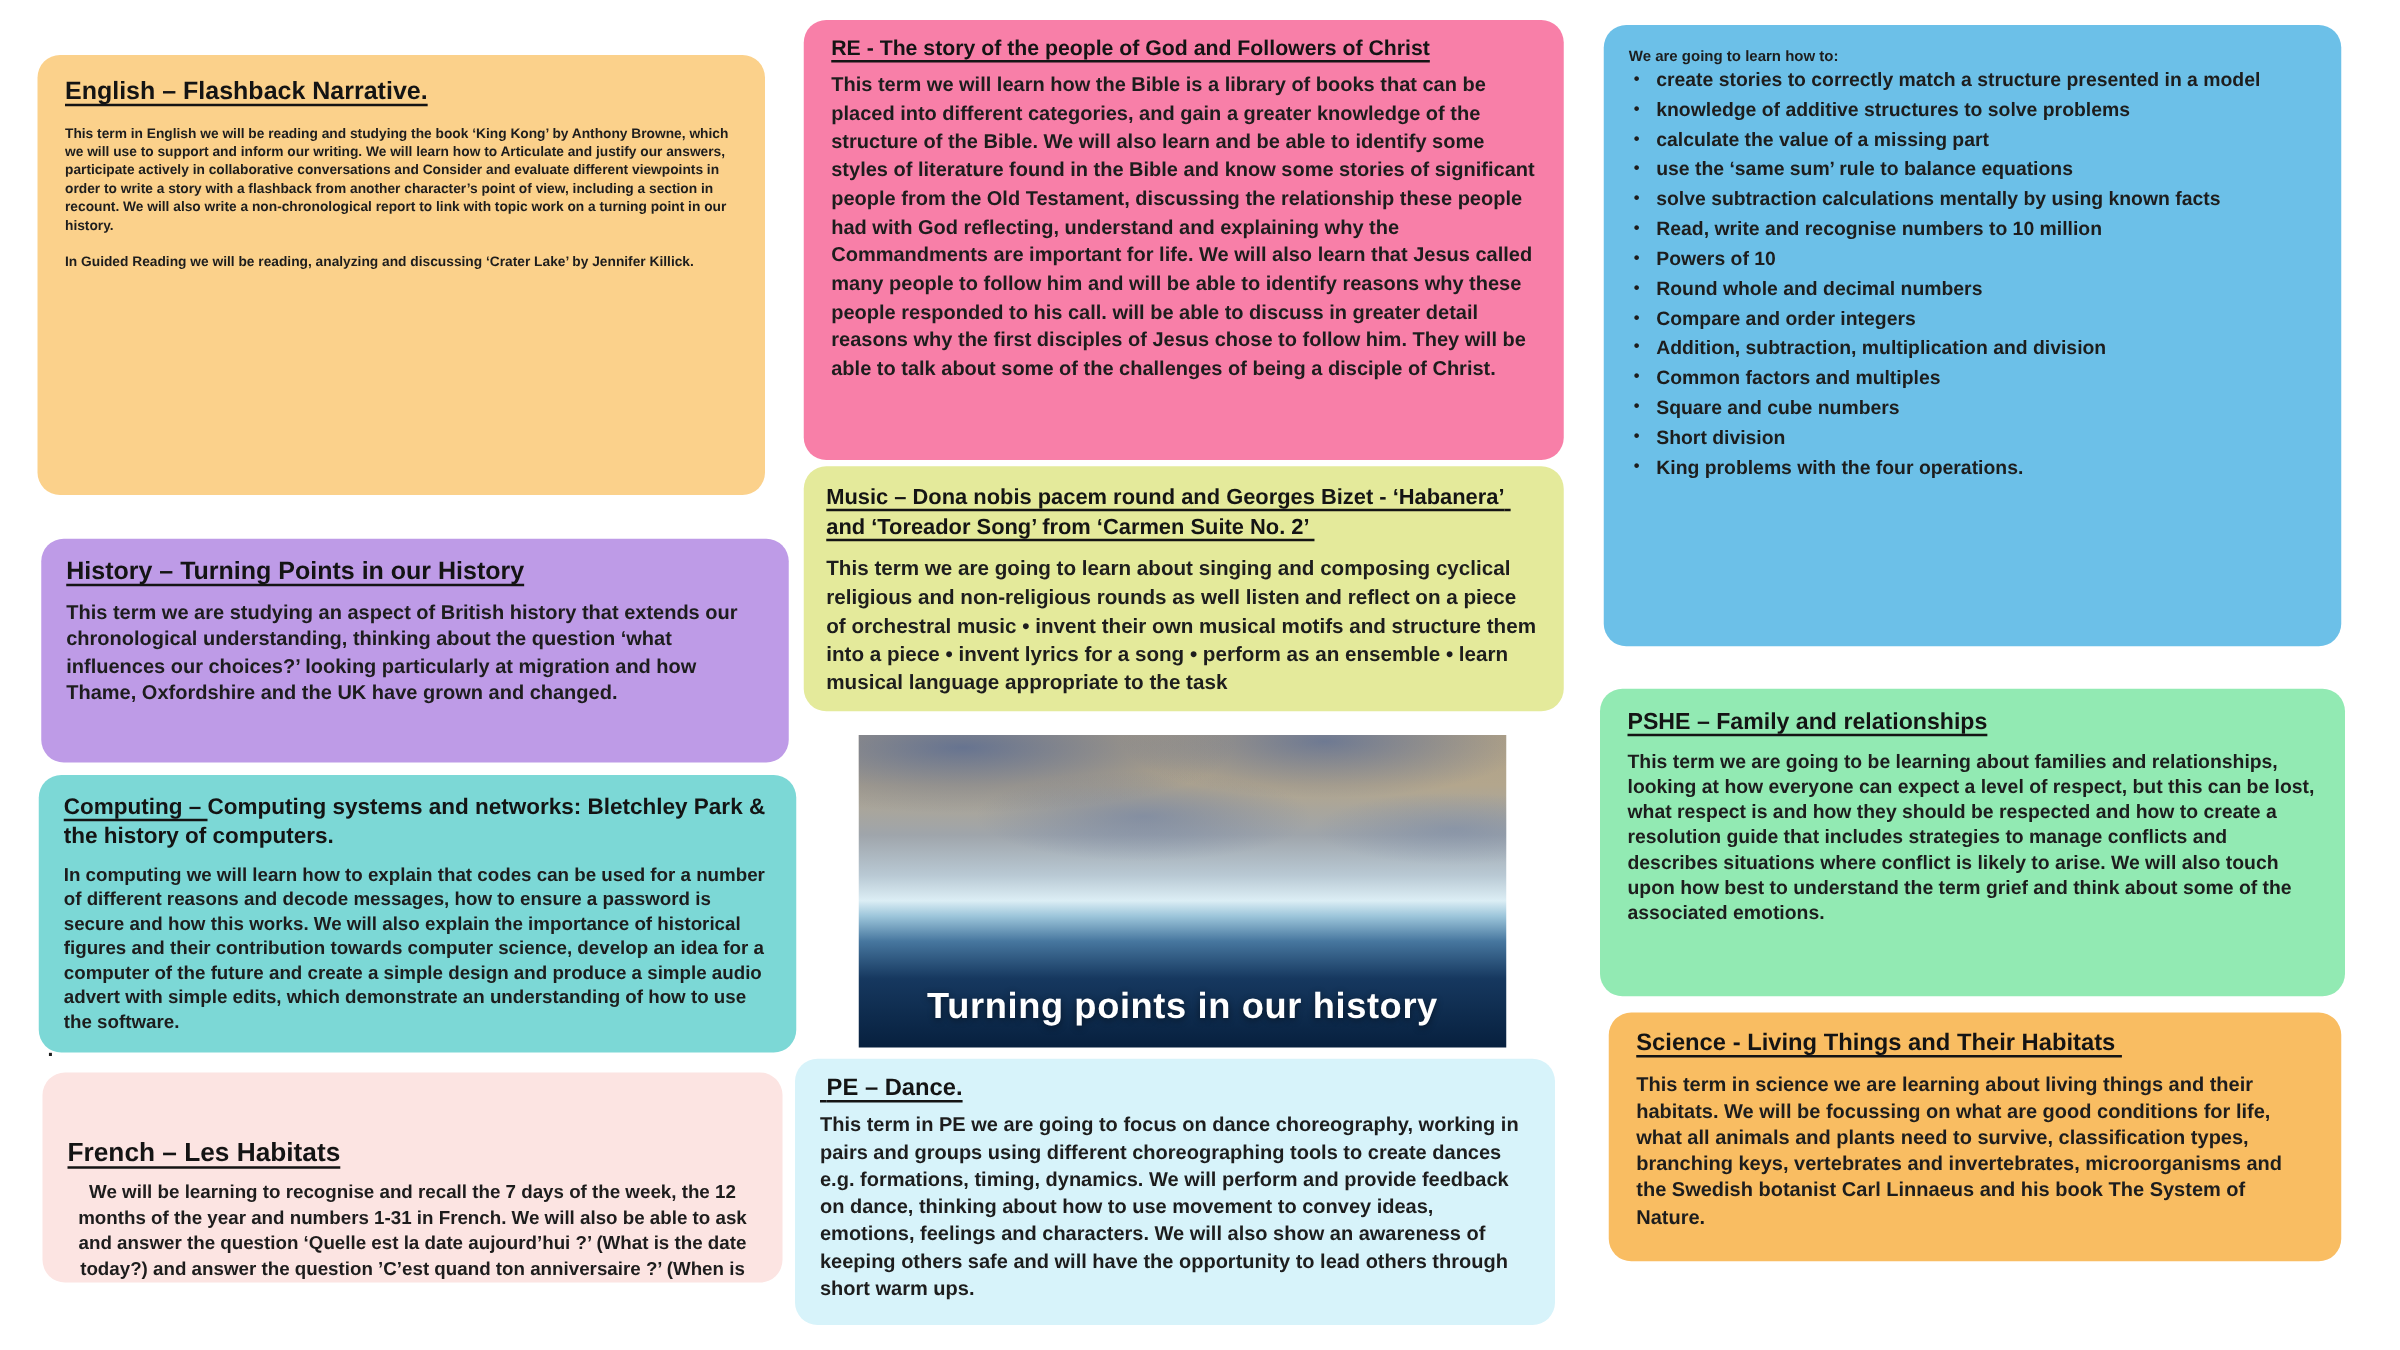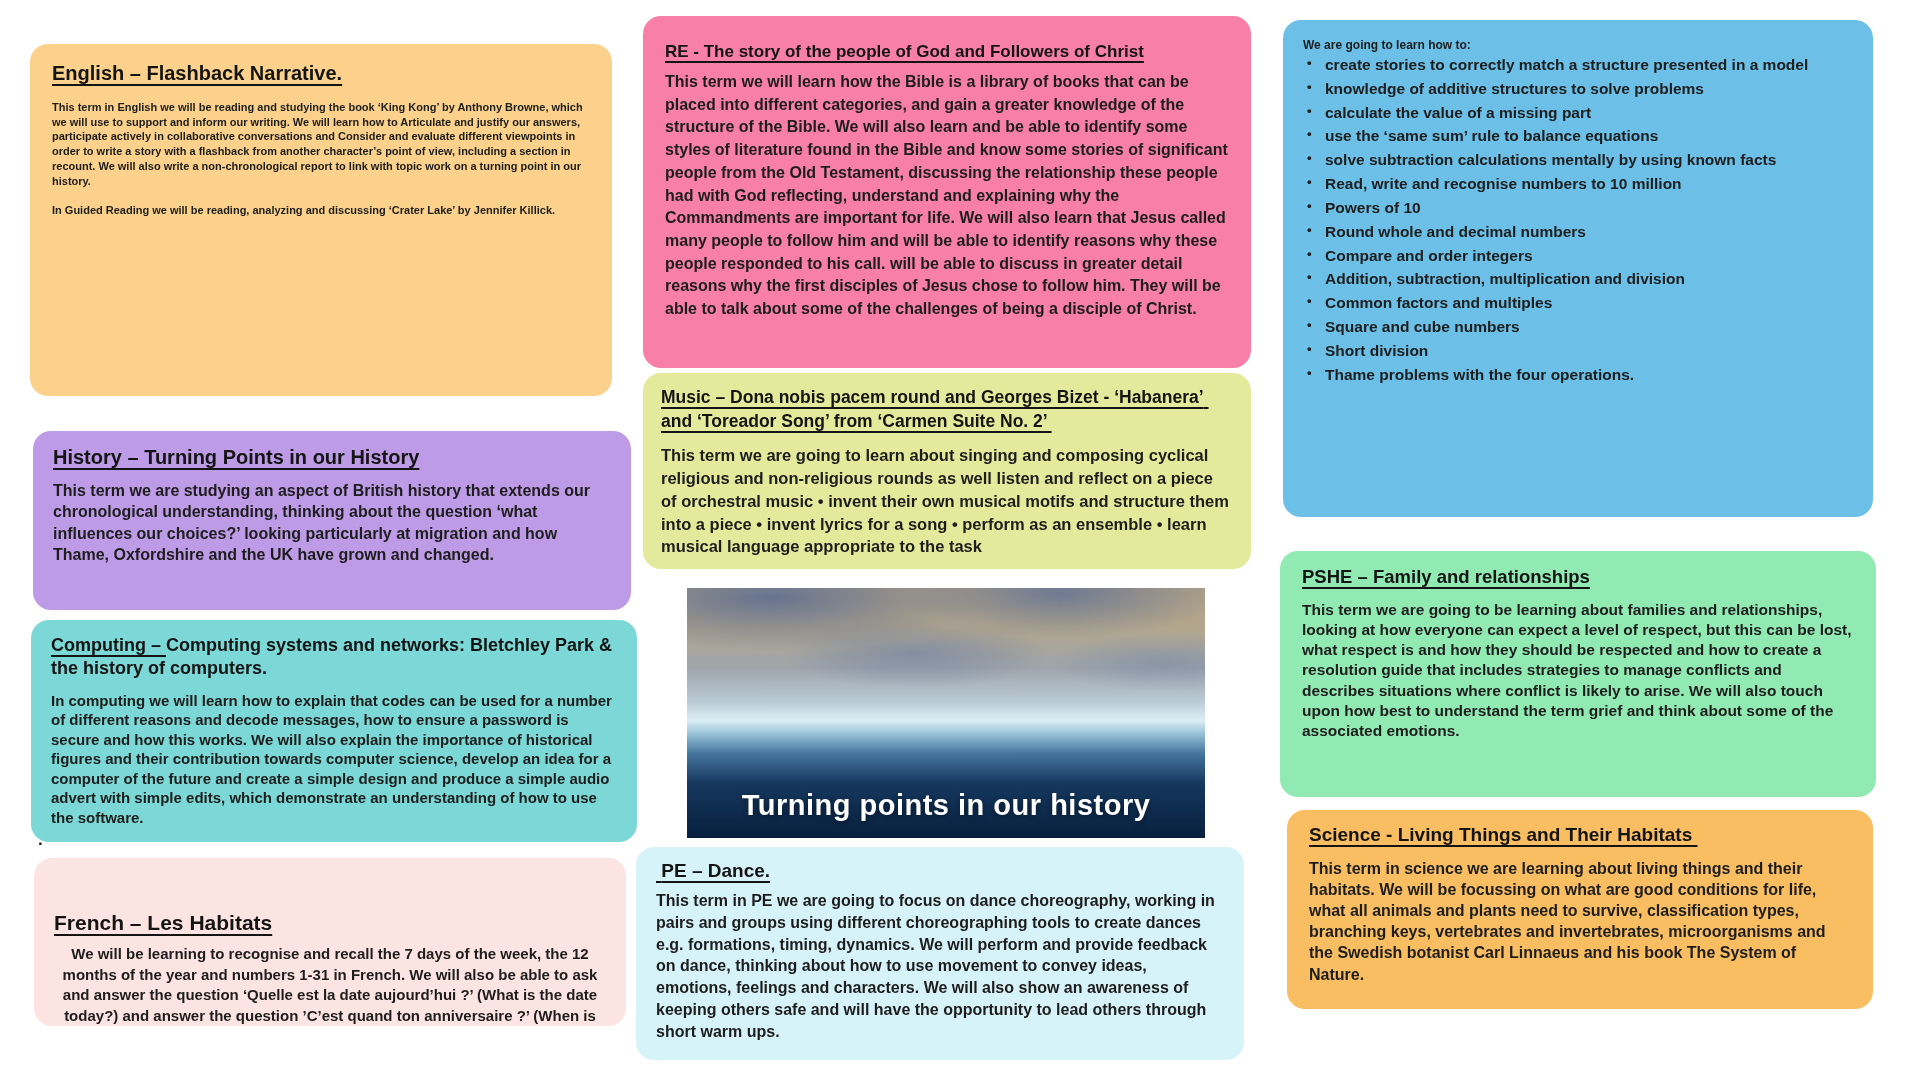--- a/index.html
+++ b/index.html
@@ -29,21 +29,21 @@
   .computing h2{font-size:18px;line-height:1.3;text-decoration:none;}
   .computing h2 .u{text-decoration:underline;text-decoration-thickness:2px;text-underline-offset:4px;}
   .computing p{font-size:15px;line-height:1.3;margin-top:10px;}
   
   .stray-dot{position:absolute;left:38px;top:830px;font-size:17px;font-weight:bold;color:#1d1d1d;}
   
   .french{left:34px;top:858px;width:592px;height:168px;padding:13px 20px;}
   .french h2{font-size:21px;margin-top:40px;}
   .french p{font-size:15px;line-height:1.38;margin-top:9px;text-align:center;}
   
-  .re{left:643px;top:16px;width:608px;height:352px;padding:26px 22px;}
+  .re{left:643px;top:16px;width:608px;height:352px;padding:13px 22px;}
   .re h2{font-size:17px;}
   .re p{font-size:16px;line-height:1.42;margin-top:9px;}
   
   .music{left:643px;top:373px;width:608px;height:196px;padding:13px 18px;}
   .music h2{font-size:17.5px;line-height:1.35;}
   .music p{font-size:16.5px;line-height:1.38;margin-top:11px;}
   
   .hero{
     position:absolute;left:687px;top:588px;width:518px;height:250px;overflow:hidden;
     background:
@@ -138,21 +138,21 @@
         <li>use the ‘same sum’ rule to balance equations</li>
         <li>solve subtraction calculations mentally by using known facts</li>
         <li>Read, write and recognise numbers to 10 million</li>
         <li>Powers of 10</li>
         <li>Round whole and decimal numbers</li>
         <li>Compare and order integers</li>
         <li>Addition, subtraction, multiplication and division</li>
         <li>Common factors and multiples</li>
         <li>Square and cube numbers</li>
         <li>Short division</li>
-        <li>Thame problems with the four operations.</li>
+        <li>King problems with the four operations.</li>
       </ul>
   </section>
 
   <section class="card pshe" style="background-color: rgb(146, 234, 179);">
     <h2>PSHE – Family and relationships</h2>
     <p>This term we are going to be learning about families and relationships, looking at how everyone can expect a level of respect, but this can be lost, what respect is and how they should be respected and how to create a resolution guide that includes strategies to manage conflicts and describes situations where conflict is likely to arise. We will also touch upon how best to understand the term grief and think about some of the associated emotions.</p>
   </section>
 
   <section class="card science" style="background-color: rgb(249, 189, 98);">
     <h2>Science - Living Things and Their Habitats </h2>

